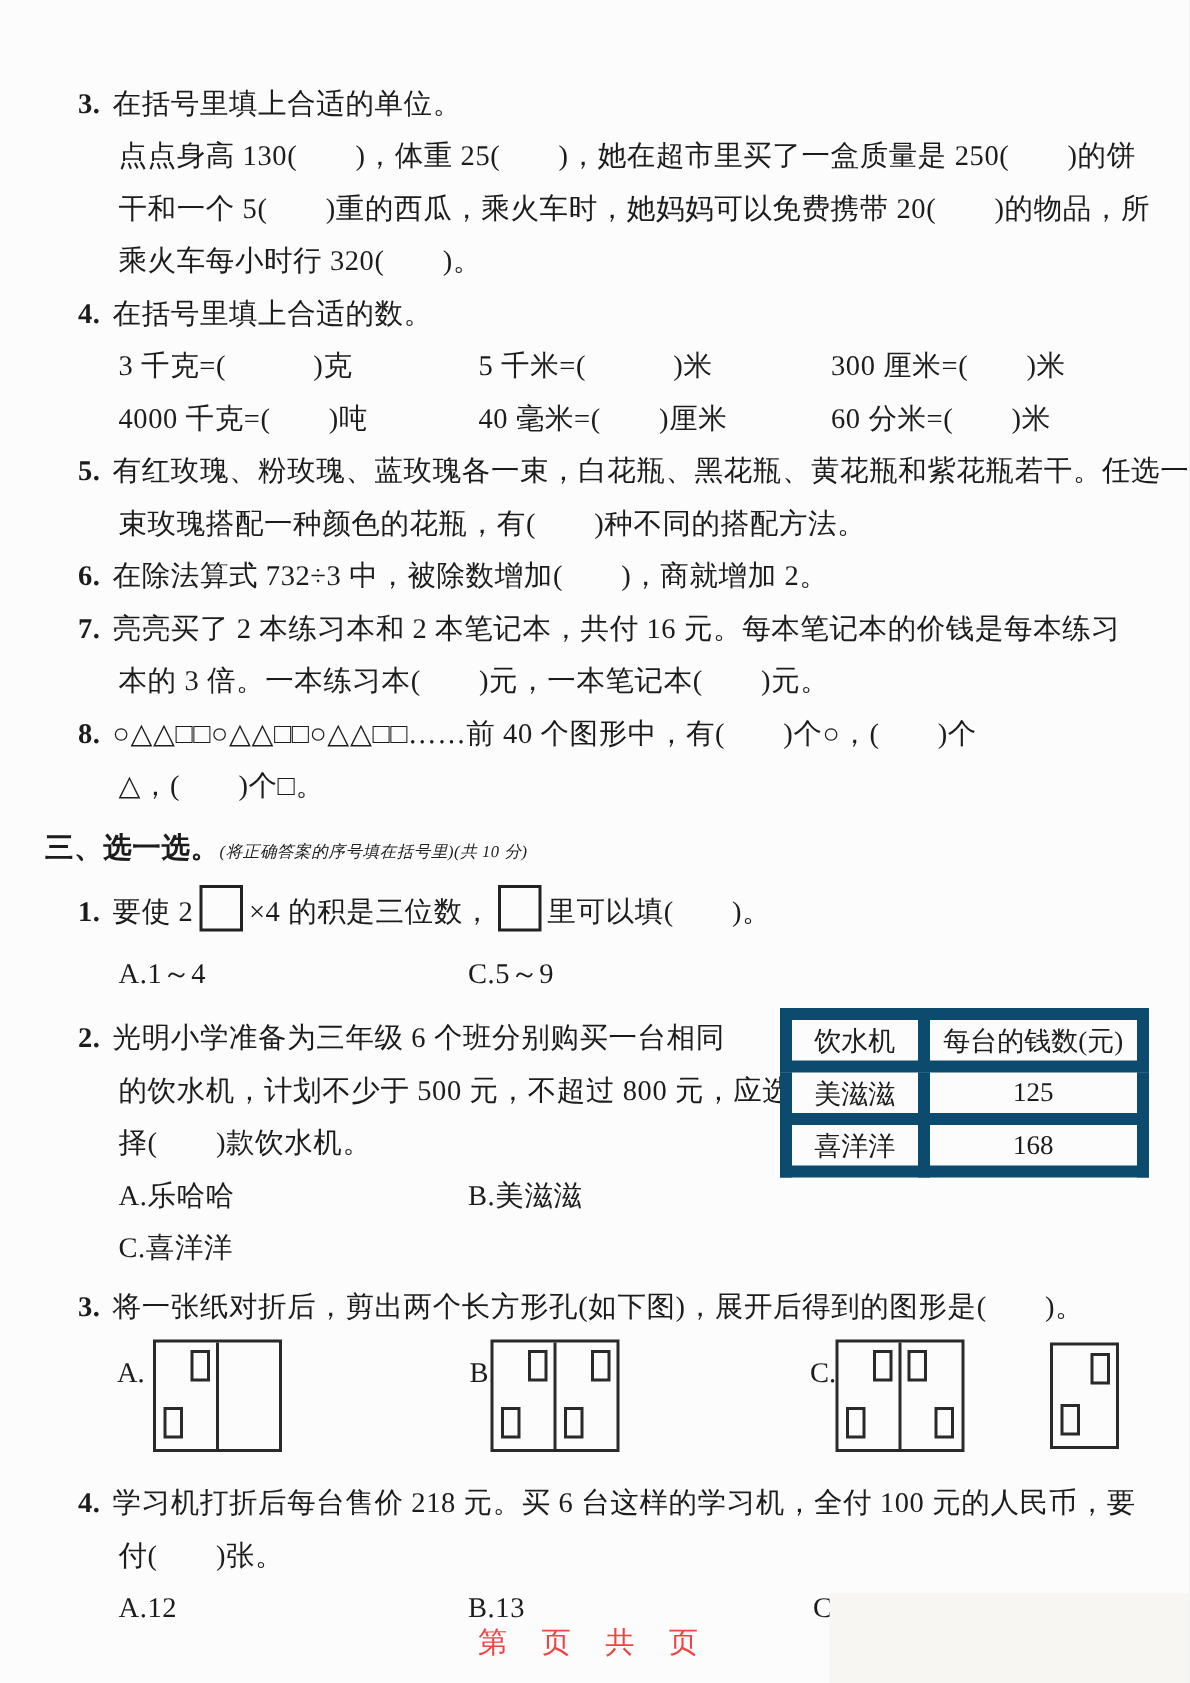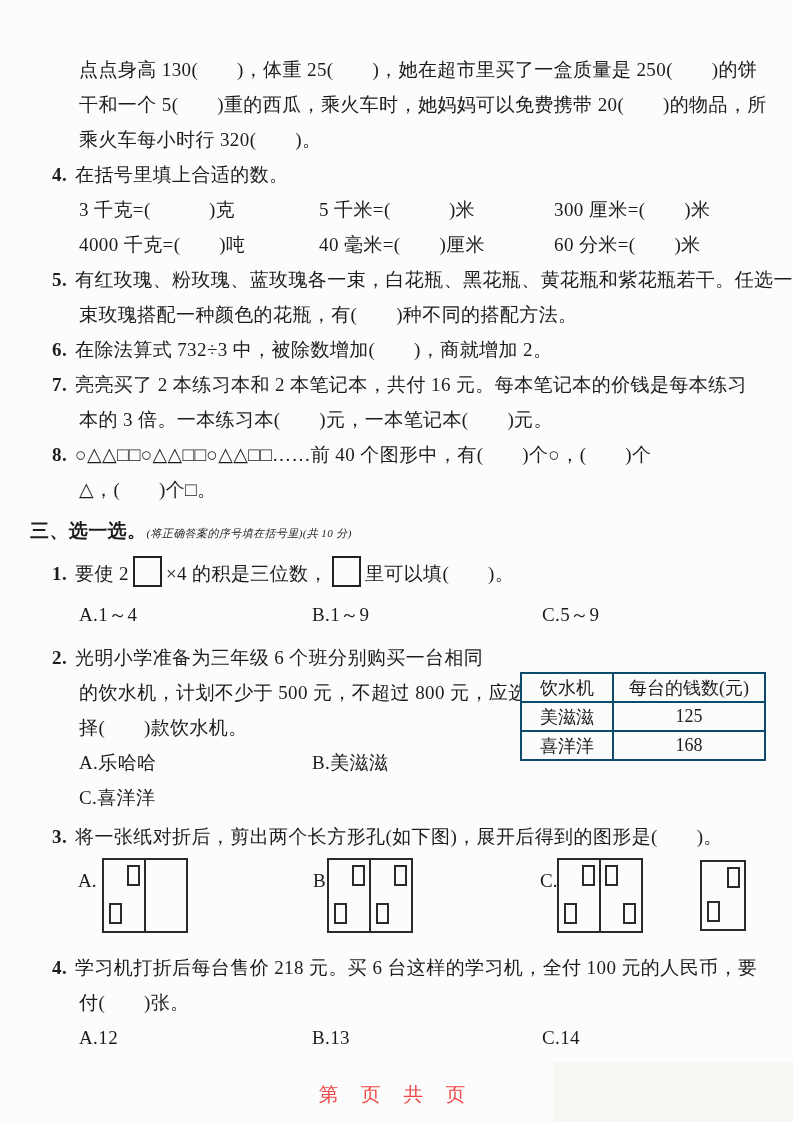--- a/index.html
+++ b/index.html
@@ -21,21 +21,21 @@
   .cols .c2{width:235px;}
   .opts{display:flex;padding-left:27px;}
   .opts .o1{width:233px;}
   .opts .o2{width:230px;}
   .boxline{line-height:46px;min-height:46px;}
   .blank-box{display:inline-block;width:25px;height:27px;border:2px solid #222;
     vertical-align:-7px;margin:0 4px;background:#fcfcfc;}
   
   .price-table{position:absolute;left:468px;top:620px;border-collapse:collapse;
     font-size:18px;background:#fcfcfc;}
-  .price-table th,.price-table td{border:2px solid #0c4a6e;text-align:center;
+  .price-table th,.price-table td{border:8px solid #0c4a6e;text-align:center;
     font-weight:normal;padding:0 6px;height:27px;}
   .price-table th.c-name,.price-table td.c-name{width:78px;}
   .price-table th.c-price,.price-table td.c-price{width:138px;text-align:center;}
   
   .figs{position:relative;height:86px;margin-top:4px;}
   .fig-label{position:absolute;top:12px;font-size:19px;}
   .paper{position:absolute;top:0;display:flex;border:2px solid #2a2a2a;box-sizing:border-box;background:#fcfcfc;}
   .paper.big{width:86px;height:75px;}
   .paper.small{width:46px;height:71px;}
   .half{position:relative;flex:1;}
@@ -48,20 +48,21 @@
   .footer{position:absolute;left:0;right:0;top:1081px;text-align:center;
     font-size:19.5px;letter-spacing:9px;color:#ef4444;}
   .scan-artifact{position:absolute;right:0;bottom:0;width:240px;height:60px;background:#f7f6f3;}
 </style>
 </head>
 <body>
 
 <div class="sheet">
   <div class="content">
 
+    <div class="line q"><span class="qnum">3.</span><span>在括号里填上合适的单位。</span></div>
     <div class="line indent">点点身高 130(　　)，体重 25(　　)，她在超市里买了一盒质量是 250(　　)的饼</div>
     <div class="line indent">干和一个 5(　　)重的西瓜，乘火车时，她妈妈可以免费携带 20(　　)的物品，所</div>
     <div class="line indent">乘火车每小时行 320(　　)。</div>
 
     <div class="line q"><span class="qnum">4.</span><span>在括号里填上合适的数。</span></div>
     <div class="line cols">
       <span class="c1">3 千克=(　　　)克</span>
       <span class="c2">5 千米=(　　　)米</span>
       <span>300 厘米=(　　)米</span>
     </div>
@@ -80,21 +81,20 @@
     <div class="line indent">本的 3 倍。一本练习本(　　)元，一本笔记本(　　)元。</div>
 
     <div class="line q"><span class="qnum">8.</span><span>○△△□□○△△□□○△△□□……前 40 个图形中，有(　　)个○，(　　)个</span></div>
     <div class="line indent">△，(　　)个□。</div>
 
     <div class="line sechdr"><span>三、选一选。</span><span class="paren">(将正确答案的序号填在括号里)(共 10 分)</span></div>
 
     <div class="line q boxline"><span class="qnum">1.</span><span>要使 2</span><span class="blank-box"></span><span>×4 的积是三位数，</span><span class="blank-box"></span><span>里可以填(　　)。</span></div>
     <div class="line opts">
       <span class="o1">A.1～4</span>
-      <span class="o2">B.1～9</span>
       <span>C.5～9</span>
     </div>
 
     <div style="margin-top:8px;">
       <div class="line q"><span class="qnum">2.</span><span>光明小学准备为三年级 6 个班分别购买一台相同</span></div>
       <div class="line indent">的饮水机，计划不少于 500 元，不超过 800 元，应选</div>
       <div class="line indent">择(　　)款饮水机。</div>
       <div class="line opts">
         <span class="o1">A.乐哈哈</span>
         <span class="o2">B.美滋滋</span>

